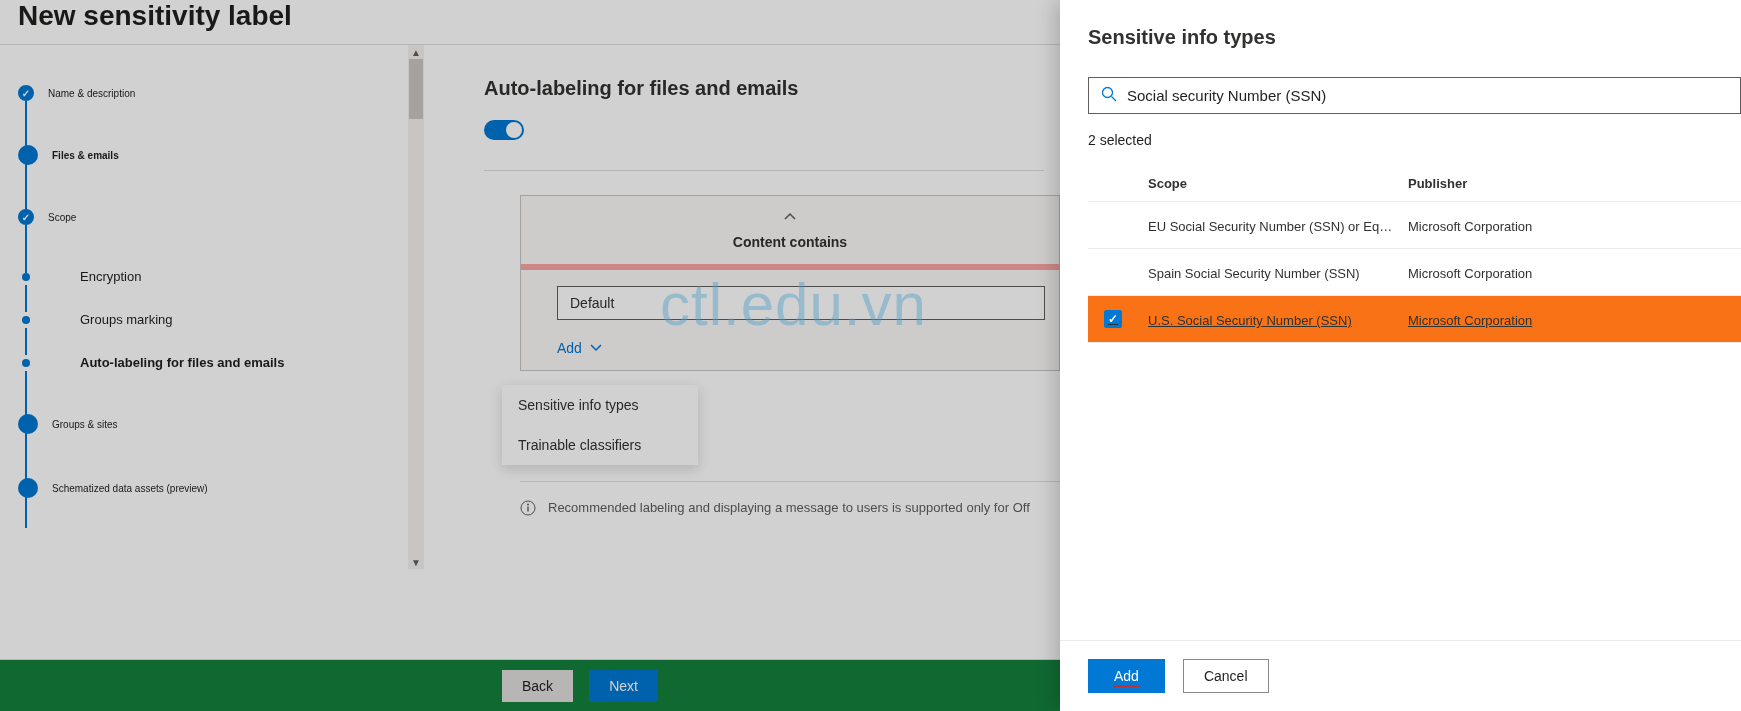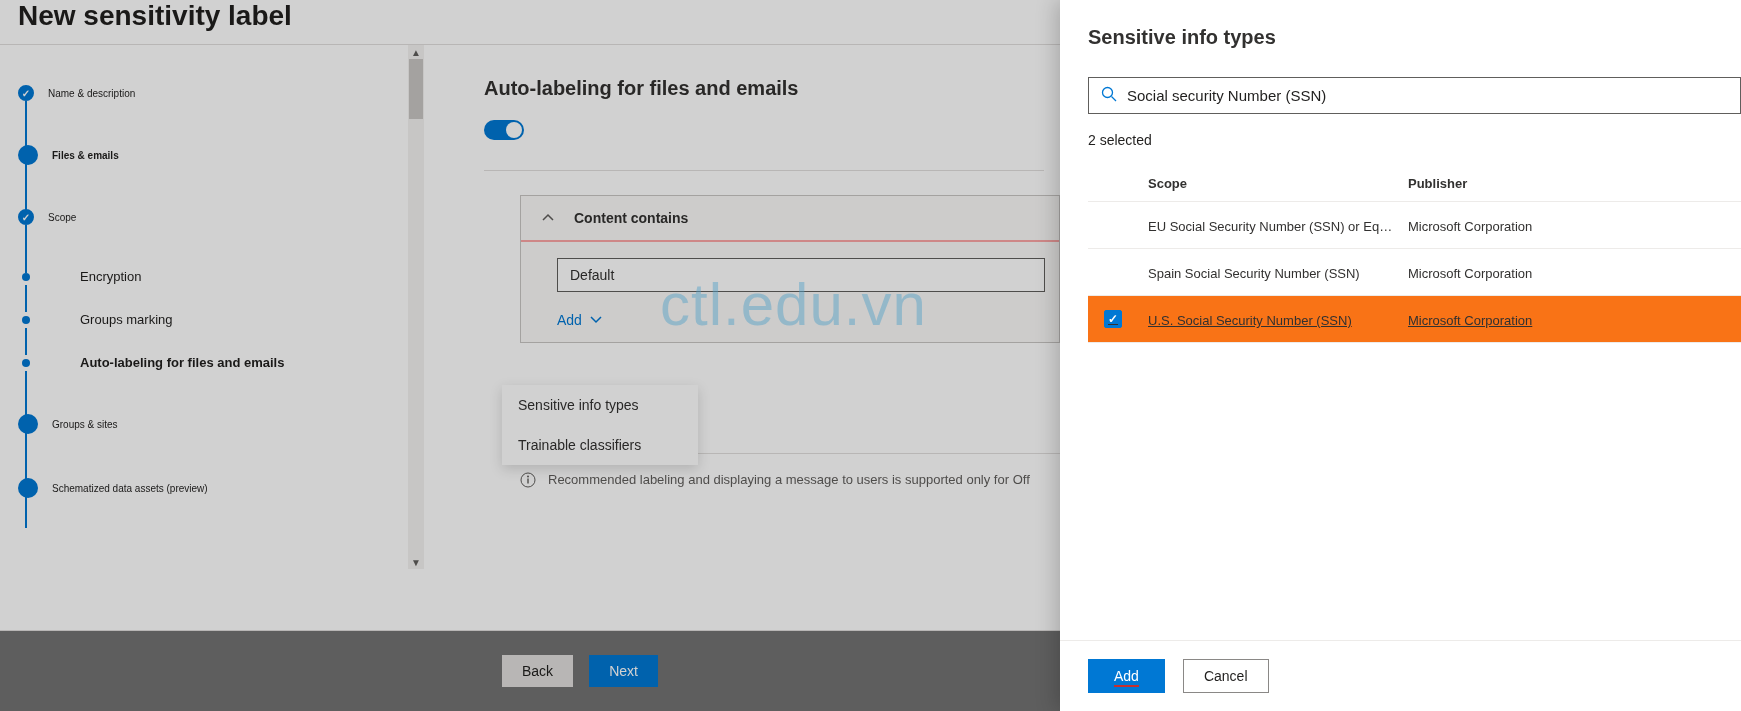--- a/index.html
+++ b/index.html
@@ -109,21 +109,21 @@
   }
   .section-hr { border-top:1px solid #e1dfdd; margin: 0 0 24px 0; width: 560px;}
   .collap-row { display:flex; align-items:center; gap:10px; font-weight:600; font-size:14px; margin-left: 36px; margin-bottom: 18px;}
   .chev { width:14px; height:14px; display:inline-flex; align-items:center; justify-content:center; color:#605e5c;}
   .inner-box {
     margin-left: 36px;
     border: 1px solid #c8c6c4;
     width: 540px;
     background: #faf9f8;
   }
-  .inner-header { display:flex; align-items:center; gap:19px; padding:14px 20px; font-weight:600; border-bottom:2px solid #fca5a5;}
+  .inner-header { display:flex; align-items:center; gap:10px; padding:14px 20px; font-weight:600; border-bottom:6px solid #fca5a5;flex-direction:column;}
   .default-input {
     margin: 16px 36px;
     padding: 8px 12px;
     border: 1px solid #605e5c;
     background: #fff;
     width: calc(100% - 50px);
   }
   .add-drop {
     display:flex; align-items:center; gap:8px;
     color:#0078d4; padding: 4px 36px 14px 36px;
@@ -143,22 +143,22 @@
     display:flex; align-items:center; gap:8px; color:#605e5c; font-size:14px;
   }
   .info-bar {
     margin-top: 36px; margin-left:36px; width: 540px;
     display:flex; gap:12px; align-items:flex-start;
     border-top:1px solid #e1dfdd; padding-top:18px;
     color:#605e5c; font-size:13px;
   }
   .footer-bar {
     position:absolute; left:0; bottom:0;
-    width:1060px; height:81px;
-    background:#737373; border-top:1px solid #e1dfdd;
+    width:1060px; height:52px;
+    background:#15803d; border-top:1px solid #e1dfdd;
     display:flex; align-items:center; gap:16px; padding-left: 502px;
   }
   .btn { padding: 8px 20px; font-size:14px; border:none; cursor:pointer;}
   .btn-secondary { background:#e1dfdd; color:#201f1e;}
   .btn-primary { background:#0078d4; color:#fff;}
 
   
   .panel {
     position: absolute;
     right: 0; top: 0;

